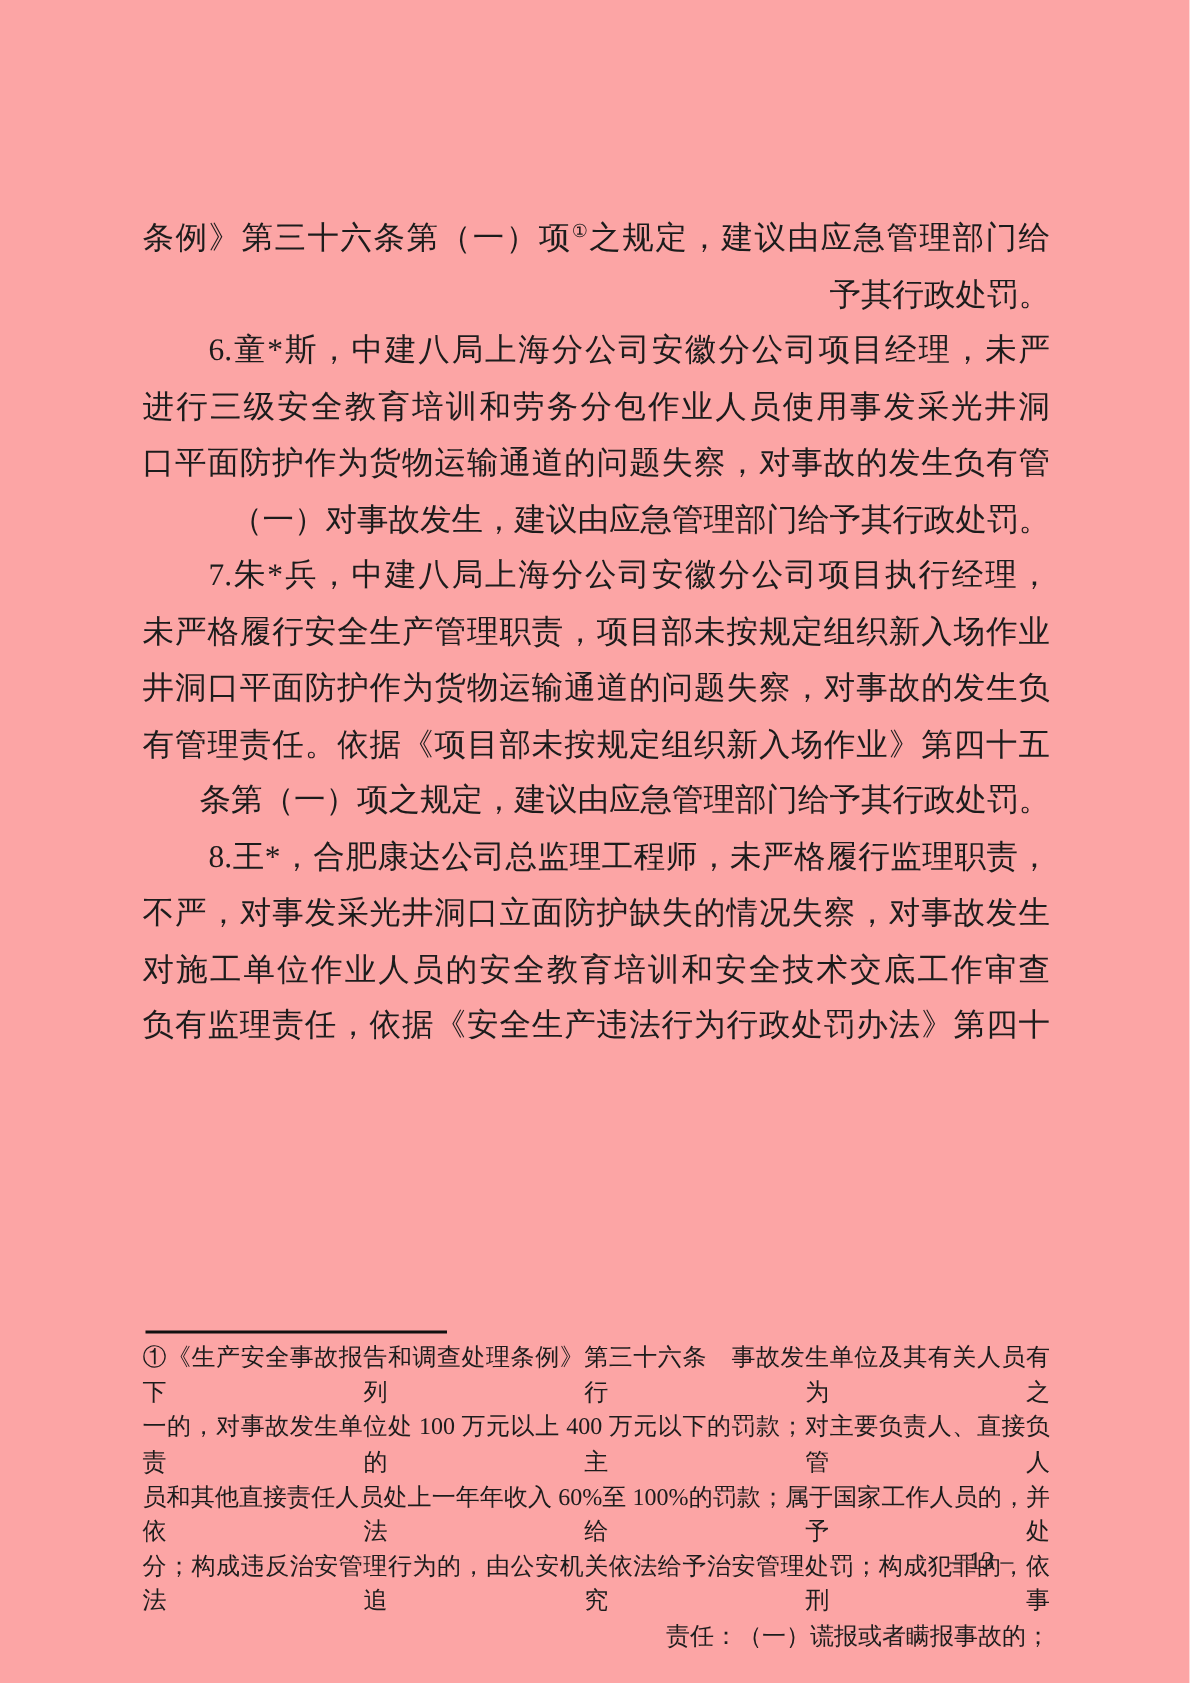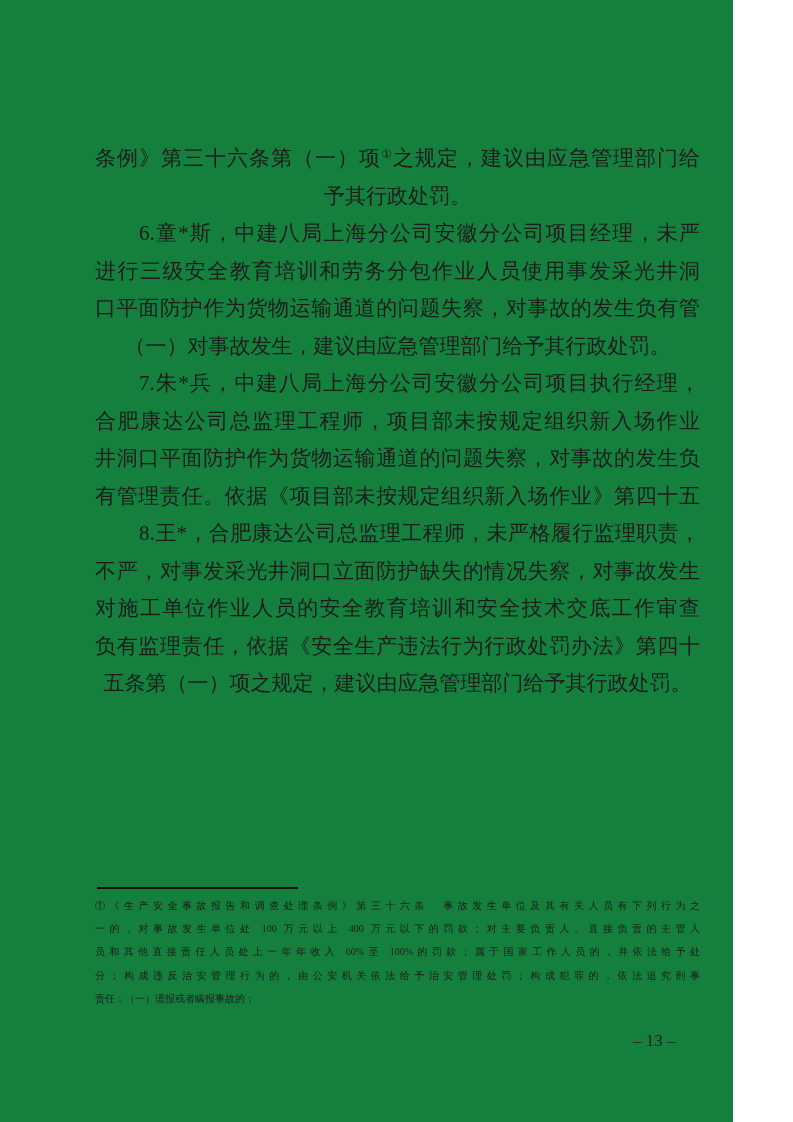--- a/index.html
+++ b/index.html
@@ -2,36 +2,36 @@
 <html><head>
 <meta charset="utf-8">
 <style>
   html, body {
     margin: 0;
     padding: 0;
     background: #ffffff;
   }
   .page {
     position: relative;
-    width: 733px;
+    width: 793px;
     height: 1122px;
-    background: #15803d;
+    background: #fca5a5;
     overflow: hidden;
     font-family: "Liberation Serif", "DejaVu Serif", serif;
     color: #1c1c1c;
   }
   .body-text {
     position: absolute;
     left: 95px;
     top: 140px;
     width: 605px;
     font-size: 21px;
     line-height: 37.5px;
   }
-  .bline { text-align: center; white-space: normal; }
+  .bline { text-align: right; white-space: normal; }
   .bline.j {
     text-align: justify;
     text-align-last: justify;
   }
   .bline.ind { padding-left: 44px; }
   .body-text sup {
     font-size: 12px;
     line-height: 0;
     vertical-align: 7px;
   }
@@ -41,24 +41,24 @@
     top: 887px;
     width: 605px;
   }
   .fn-rule {
     width: 201px;
     height: 2px;
     background: #111111;
     margin: 0 0 5px 2px;
   }
   .fn-lines {
-    font-size: 10px;
+    font-size: 16px;
     line-height: 23.2px;
   }
-  .fline { text-align: left; }
+  .fline { text-align: right; }
   .fline.j {
     text-align: justify;
     text-align-last: justify;
   }
   .page-number {
     position: absolute;
     left: 633px;
     top: 1031px;
     font-size: 17px;
     color: #222222;
@@ -69,28 +69,28 @@
 
 <div class="page">
   <div class="body-text">
       <div class="bline j"><span>条例》第三十六条第（一）项</span><sup>①</sup><span>之规定，建议由应急管理部门给</span></div>
       <div class="bline">予其行政处罚。</div>
       <div class="bline j ind">6.童*斯，中建八局上海分公司安徽分公司项目经理，未严</div>
       <div class="bline j">进行三级安全教育培训和劳务分包作业人员使用事发采光井洞</div>
       <div class="bline j">口平面防护作为货物运输通道的问题失察，对事故的发生负有管</div>
       <div class="bline">（一）对事故发生，建议由应急管理部门给予其行政处罚。</div>
       <div class="bline j ind">7.朱*兵，中建八局上海分公司安徽分公司项目执行经理，</div>
-      <div class="bline j">合肥康达公司总监理工程师，项目部未按规定组织新入场作业</div>
+      <div class="bline j">未严格履行安全生产管理职责，项目部未按规定组织新入场作业</div>
       <div class="bline j">井洞口平面防护作为货物运输通道的问题失察，对事故的发生负</div>
       <div class="bline j">有管理责任。依据《项目部未按规定组织新入场作业》第四十五</div>
+      <div class="bline">条第（一）项之规定，建议由应急管理部门给予其行政处罚。</div>
       <div class="bline j ind">8.王*，合肥康达公司总监理工程师，未严格履行监理职责，</div>
       <div class="bline j">不严，对事发采光井洞口立面防护缺失的情况失察，对事故发生</div>
       <div class="bline j">对施工单位作业人员的安全教育培训和安全技术交底工作审查</div>
       <div class="bline j">负有监理责任，依据《安全生产违法行为行政处罚办法》第四十</div>
-      <div class="bline">五条第（一）项之规定，建议由应急管理部门给予其行政处罚。</div>
     </div>
   <div class="footnote">
     <div class="fn-rule"></div>
     <div class="fn-lines">
         <div class="fline j">①《生产安全事故报告和调查处理条例》第三十六条　事故发生单位及其有关人员有下列行为之</div>
         <div class="fline j">一的，对事故发生单位处 100 万元以上 400 万元以下的罚款；对主要负责人、直接负责的主管人</div>
         <div class="fline j">员和其他直接责任人员处上一年年收入 60%至 100%的罚款；属于国家工作人员的，并依法给予处</div>
         <div class="fline j">分；构成违反治安管理行为的，由公安机关依法给予治安管理处罚；构成犯罪的，依法追究刑事</div>
         <div class="fline">责任：（一）谎报或者瞒报事故的；</div>
       </div>

